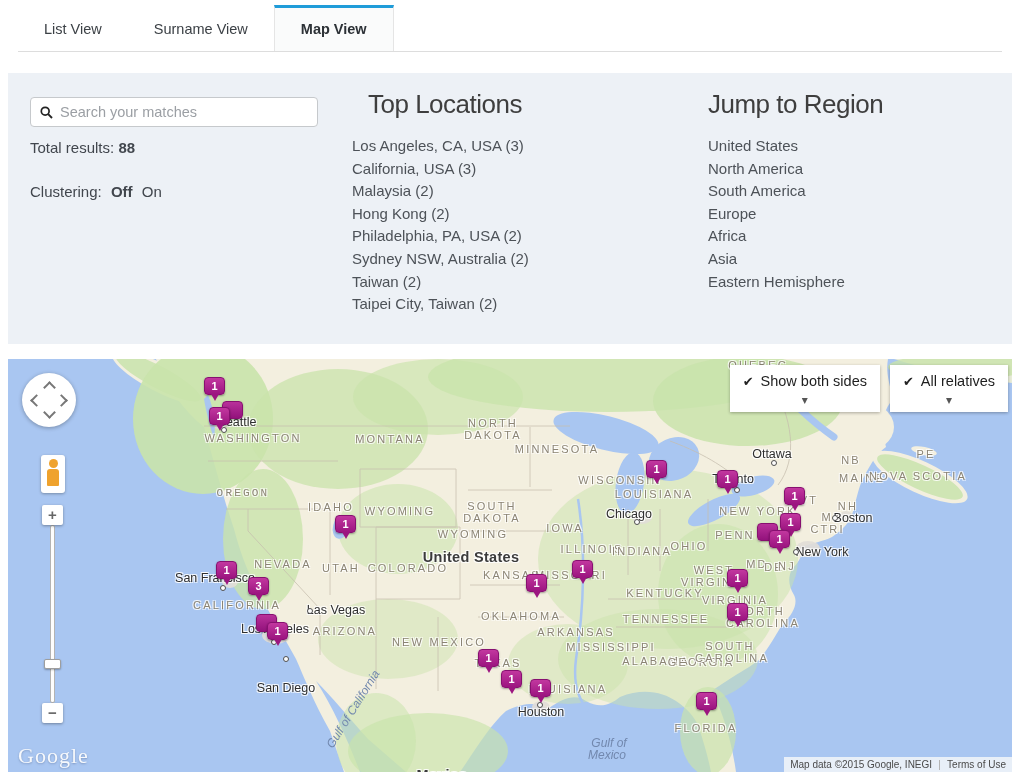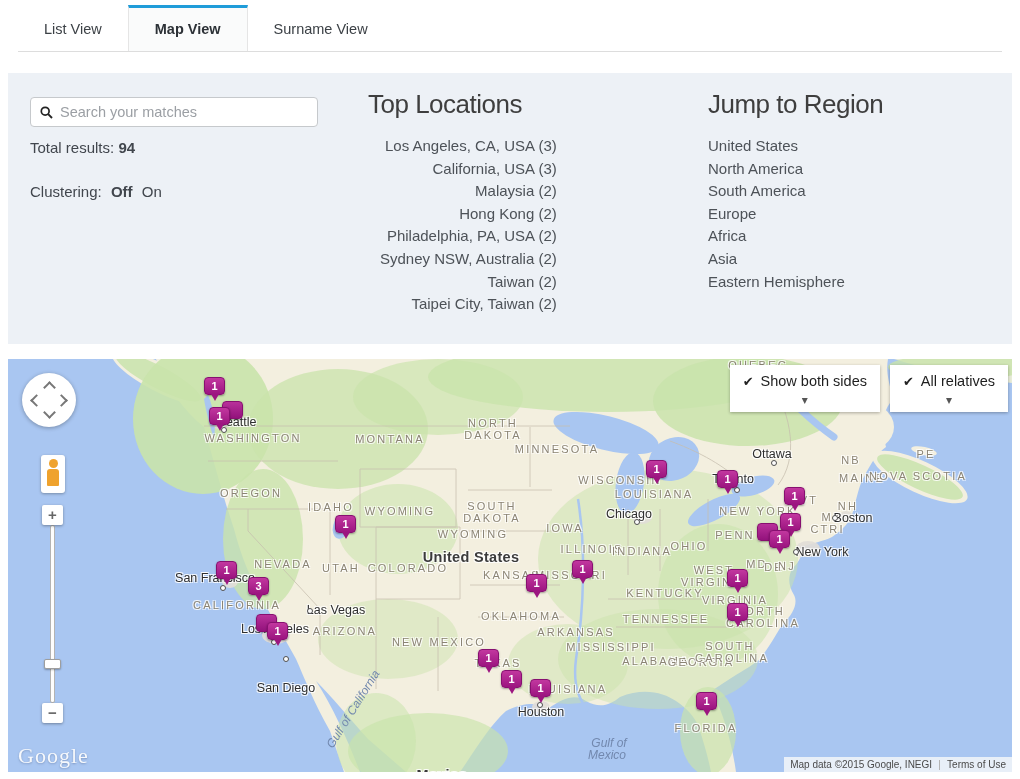--- a/index.html
+++ b/index.html
@@ -21,21 +21,21 @@
                       font-family:"Liberation Sans",sans-serif; }
   .search-box input::placeholder { color:#9b9fa4; }
   .total-line { position:absolute; left:22px; top:66px; font-size:15px; color:#41464d; }
   .total-line b { font-weight:bold; }
   .cluster-line { position:absolute; left:22px; top:110px; font-size:15px; color:#41464d; }
   .cluster-line .opt { margin-left:5px; cursor:pointer; }
   .cluster-line .opt.sel { font-weight:bold; }
   .panel h2 { position:absolute; top:16px; font-size:26px; font-weight:500; color:#3e3e3e; letter-spacing:-0.5px; }
   .col-top h2 { left:360px; } .col-region h2 { left:700px; }
   .panel ul { position:absolute; top:62px; list-style:none; }
-  .col-top ul { left:372px;text-align:right; } .col-region ul { left:700px; }
+  .col-top ul { left:344px; } .col-region ul { left:700px; }
   .panel li { font-size:15px; line-height:22.6px; color:#4d5258; cursor:pointer; white-space:nowrap; }
 
   
   .map { position:relative; margin:15px 8px 8px; height:413px; width:1004px; background:#a9c6f1; overflow:hidden; cursor:grab; }
   .map svg.terrain { position:absolute; left:0; top:0; }
 
   .state-label { position:absolute; transform:translate(-50%,-50%); font-size:11px; color:#8b8474;
     letter-spacing:2.2px; white-space:nowrap; z-index:2;
     text-shadow:-1px -1px 0 rgba(255,255,255,.75), 1px -1px 0 rgba(255,255,255,.75),
                 -1px 1px 0 rgba(255,255,255,.75), 1px 1px 0 rgba(255,255,255,.75); }
@@ -95,36 +95,36 @@
     color:rgba(255,255,255,.92); text-shadow:0 1px 2px rgba(90,110,150,.55); letter-spacing:1px; z-index:6; cursor:pointer; }
   .map-attr { position:absolute; right:0; bottom:0; height:15px; display:flex; align-items:center;
     background:rgba(250,250,250,.78); font-size:10px; color:#4a4a4a; padding:0 6px; gap:7px; z-index:6; }
   .attr-sep { border-left:1px solid #b5b5b5; height:10px; }
 </style>
 </head>
 <body>
 
 <div class="tab-strip">
   <div class="tab">List View</div>
+    <div class="tab">Surname View</div>
     <div class="tab active">Map View</div>
-    <div class="tab">Surname View</div>
 </div>
 
 <div class="panel">
   <div class="search-box">
     <svg width="13" height="13" viewBox="0 0 13 13">
       <circle cx="5.2" cy="5.2" r="3.9" fill="none" stroke="#222" stroke-width="1.7"></circle>
       <line x1="8.2" y1="8.2" x2="12" y2="12" stroke="#222" stroke-width="1.9"></line>
     </svg>
     <input type="text" placeholder="Search your matches" style="">
   </div>
 
   <div class="total-line">
     <span>Total results:</span>
-    <b>94</b>
+    <b>88</b>
   </div>
 
   <div class="cluster-line">
     <span>Clustering:</span>
     <span class="opt sel">Off</span>
     <span class="opt">On</span>
   </div>
 
   <div class="col-top">
     <h2>Top Locations</h2>
@@ -245,21 +245,21 @@
     <div class="water-label" style="left: 599px; top: 396px;">Mexico</div>
     <div class="water-label rot" style="left: 345px; top: 350px;">Gulf of California</div>
 
   <div class="state-label" style="left: 245px; top: 79px;">WASHINGTON</div>
     <div class="state-label" style="left: 382px; top: 80px;">MONTANA</div>
     <div class="state-label" style="left: 485px; top: 64px;">NORTH</div>
     <div class="state-label" style="left: 485px; top: 76px;">DAKOTA</div>
     <div class="state-label" style="left: 549px; top: 90px;">MINNESOTA</div>
     <div class="state-label" style="left: 612px; top: 121px;">WISCONSIN</div>
     <div class="state-label" style="left: 646px; top: 135px;">LOUISIANA</div>
-    <div class="state-label" style="left: 243px; top: 134px;">OREGON</div>
+    <div class="state-label" style="left: 235px; top: 134px; font-family: Liberation Mono, monospace;">OREGON</div>
     <div class="state-label" style="left: 323px; top: 148px;">IDAHO</div>
     <div class="state-label" style="left: 392px; top: 152px;">WYOMING</div>
     <div class="state-label" style="left: 484px; top: 147px;">SOUTH</div>
     <div class="state-label" style="left: 484px; top: 159px;">DAKOTA</div>
     <div class="state-label" style="left: 465px; top: 175px;">WYOMING</div>
     <div class="state-label" style="left: 557px; top: 169px;">IOWA</div>
     <div class="state-label" style="left: 584px; top: 190px;">ILLINOIS</div>
     <div class="state-label" style="left: 634px; top: 192px;">INDIANA</div>
     <div class="state-label" style="left: 681px; top: 187px;">OHIO</div>
     <div class="state-label" style="left: 727px; top: 176px;">PENN</div>

